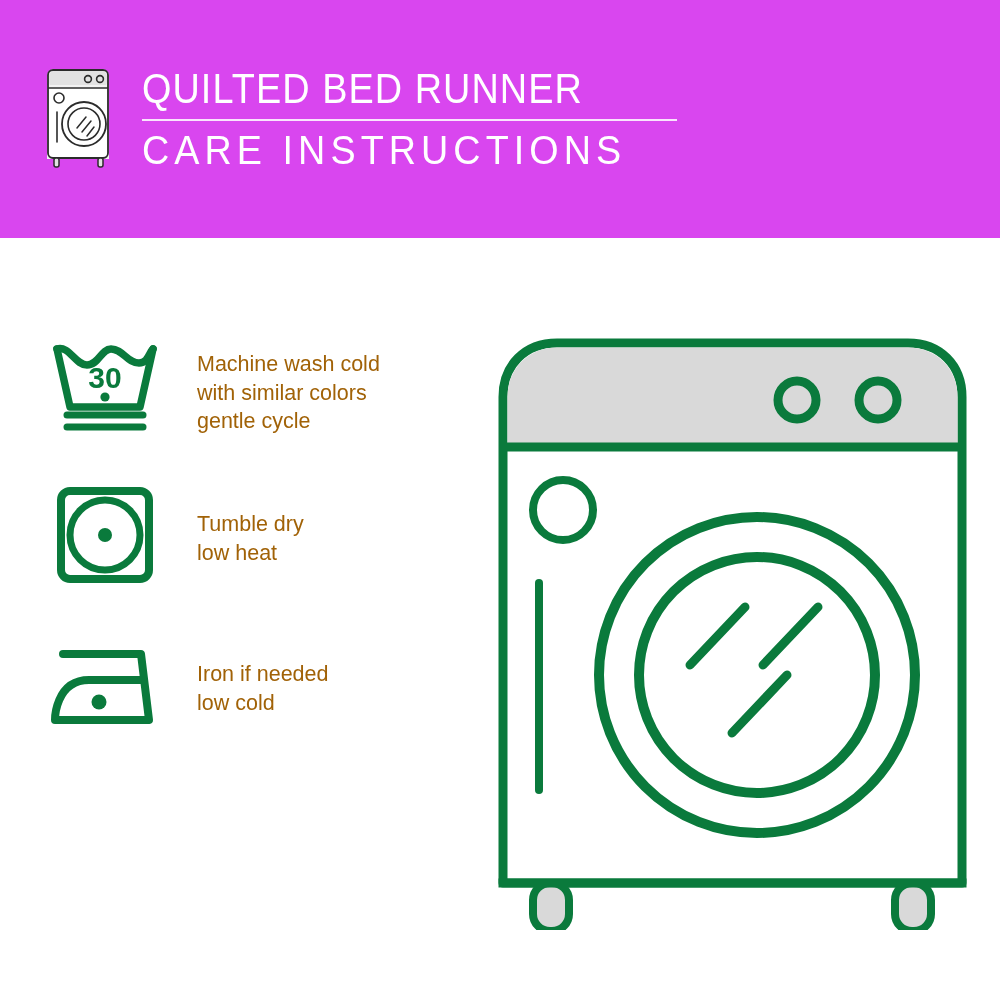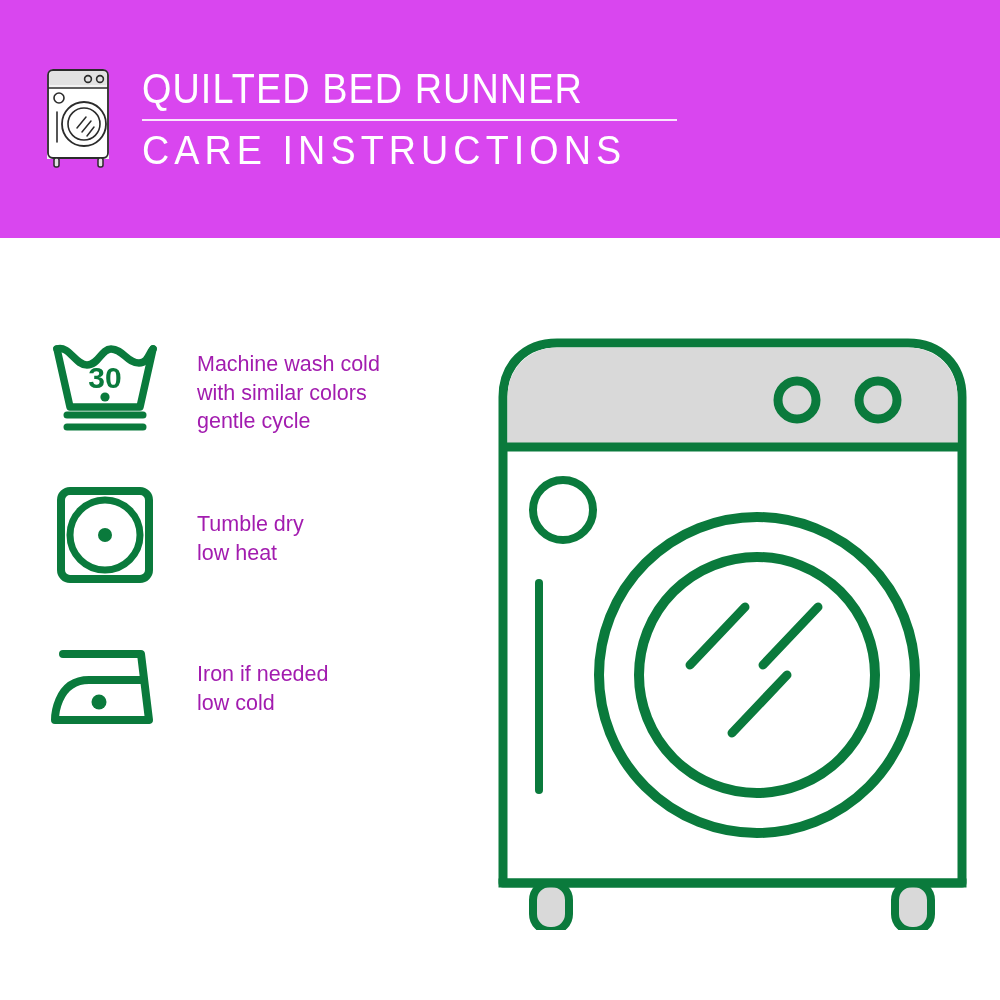--- a/index.html
+++ b/index.html
@@ -80,21 +80,21 @@
   .instr-symbol {
     width: 118px;
     flex: 0 0 118px;
     display: flex;
     align-items: center;
     justify-content: center;
     height: 110px;
   }
   .instr-label {
     margin-left: 33px;
-    color: #a21caf;
+    color: #a16207;
     font-size: 21.5px;
     line-height: 1.33;
     padding-top: 20px;
     white-space: pre-line;
   }
   .instr-row.r2 .instr-label,
   .instr-row.r3 .instr-label,
   .instr-row.r4 .instr-label {
     padding-top: 30px;
   }

